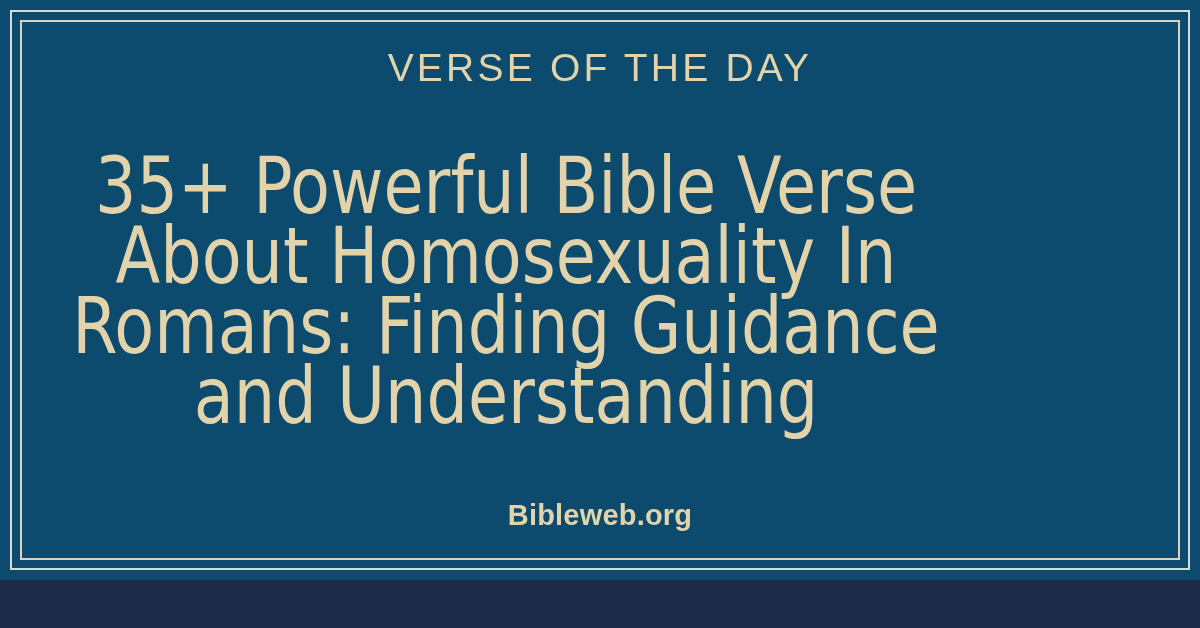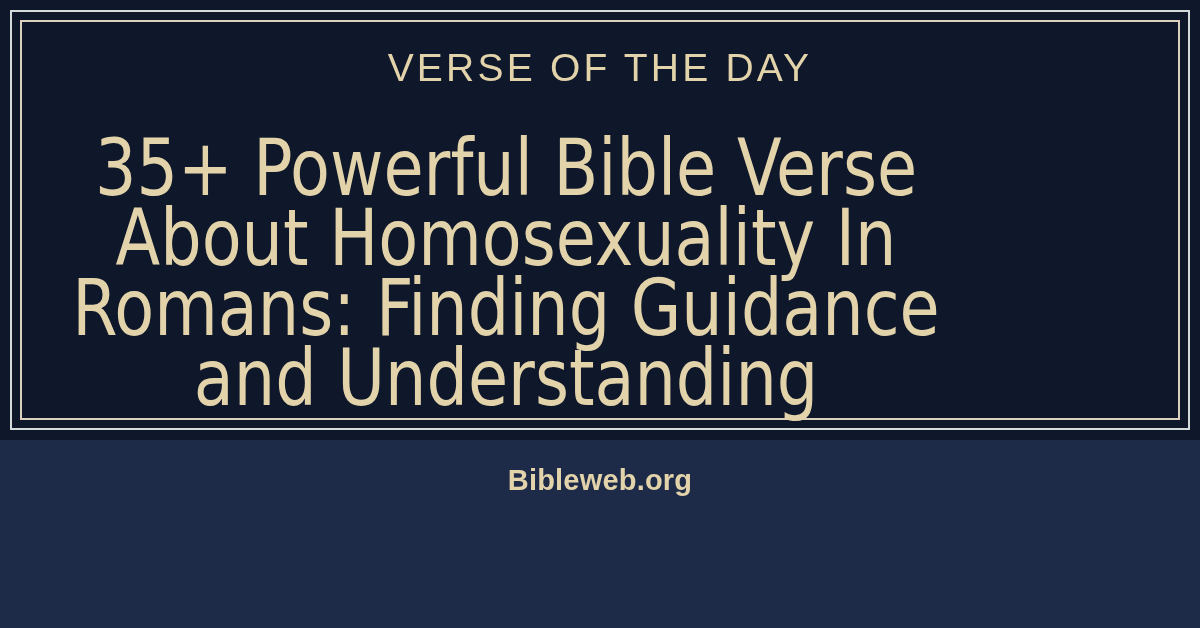--- a/index.html
+++ b/index.html
@@ -10,22 +10,22 @@
     width: 1200px;
     height: 628px;
     overflow: hidden;
     background: #1d2b49;
     font-family: "Liberation Sans", "DejaVu Sans", sans-serif;
   }
 
   .card {
     position: relative;
     width: 1200px;
-    height: 440px;
-    background: #0f172a;
+    height: 580px;
+    background: #0c4a6e;
     box-sizing: border-box;
   }
 
   
   .frame-outer {
     position: absolute;
     left: 10px;
     top: 10px;
     right: 10px;
     bottom: 10px;
@@ -81,21 +81,21 @@
     line-height: 70px;
     color: #e3d3ab;
     text-align: center;
     font-weight: 400;
     max-width: 960px;
     transform: scaleX(0.93);
     transform-origin: center center;
   }
 
   .footer {
-    margin-bottom: 36px;
+    margin-bottom: 24px;
     font-size: 29px;
     line-height: 1;
     color: #e3d3ab;
     font-weight: 700;
     letter-spacing: 0.2px;
     text-align: center;
   }
 </style>
 </head>
 <body>

